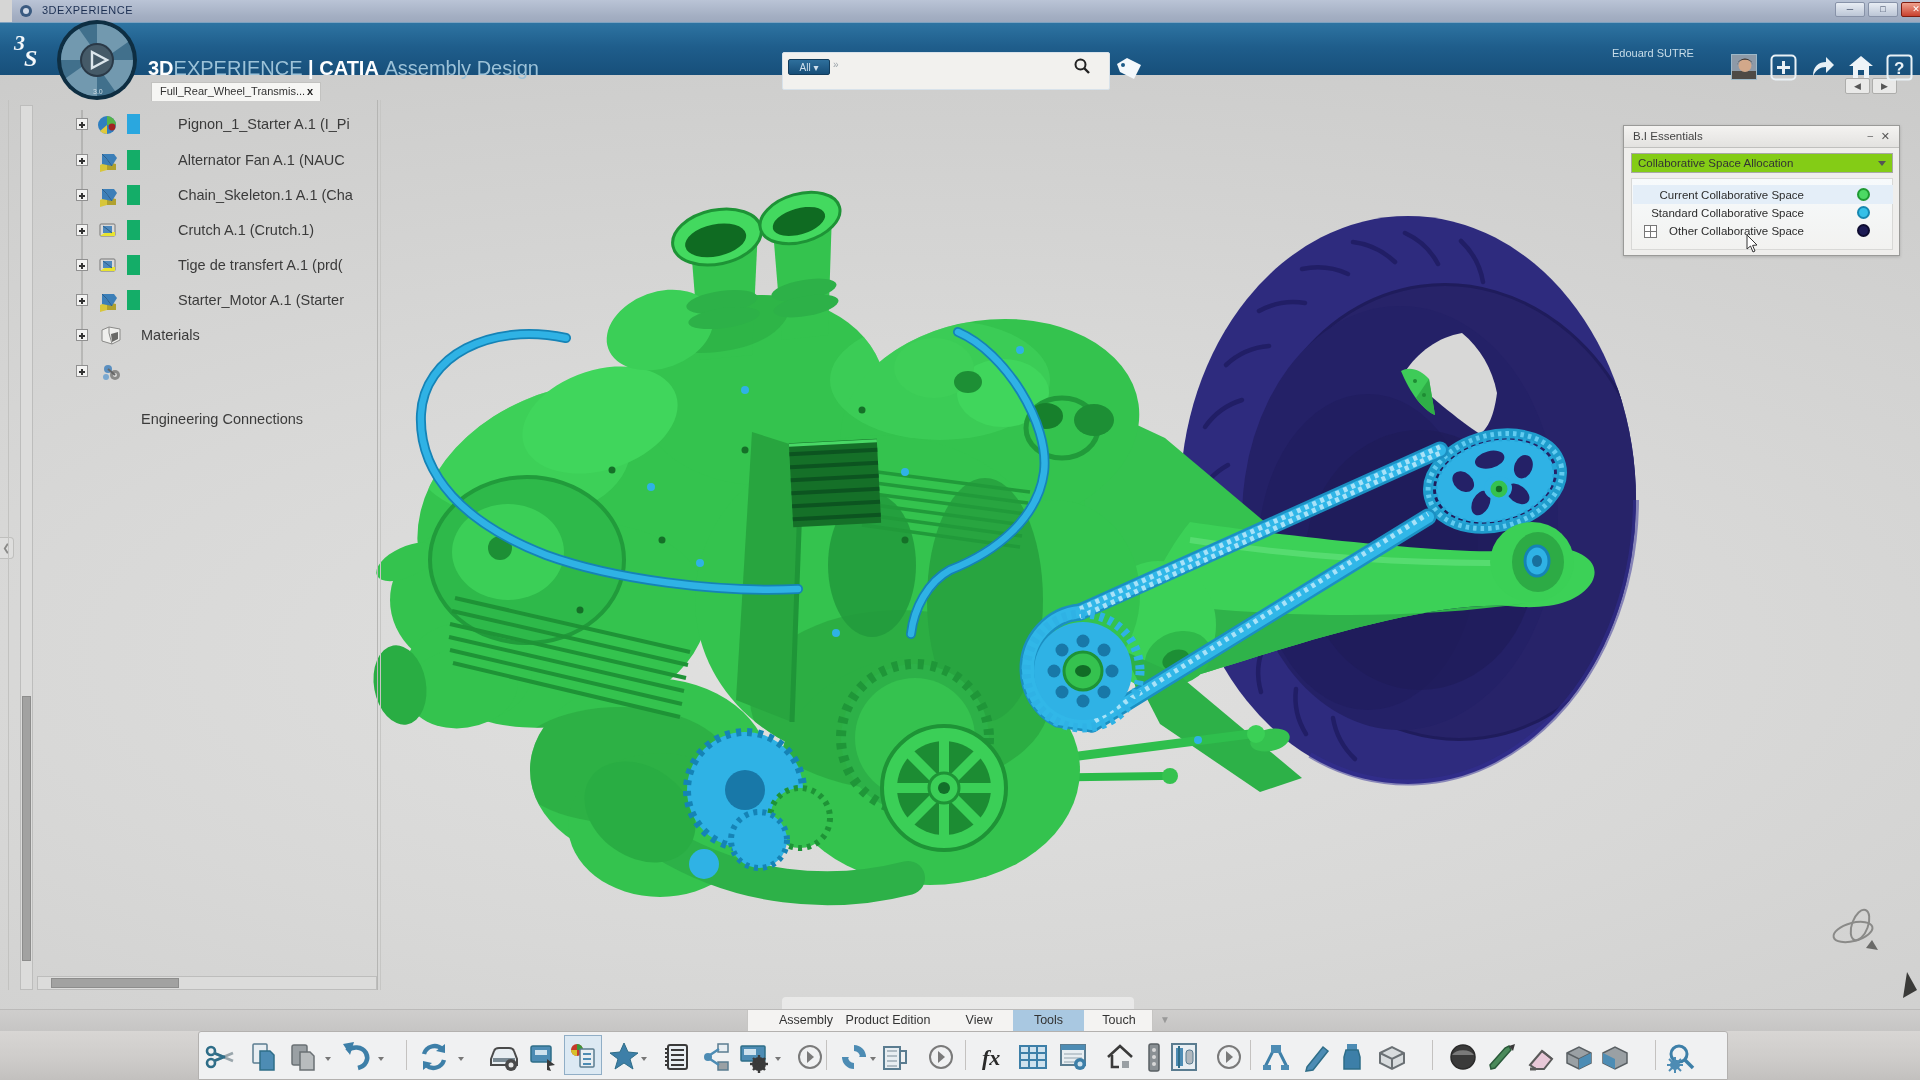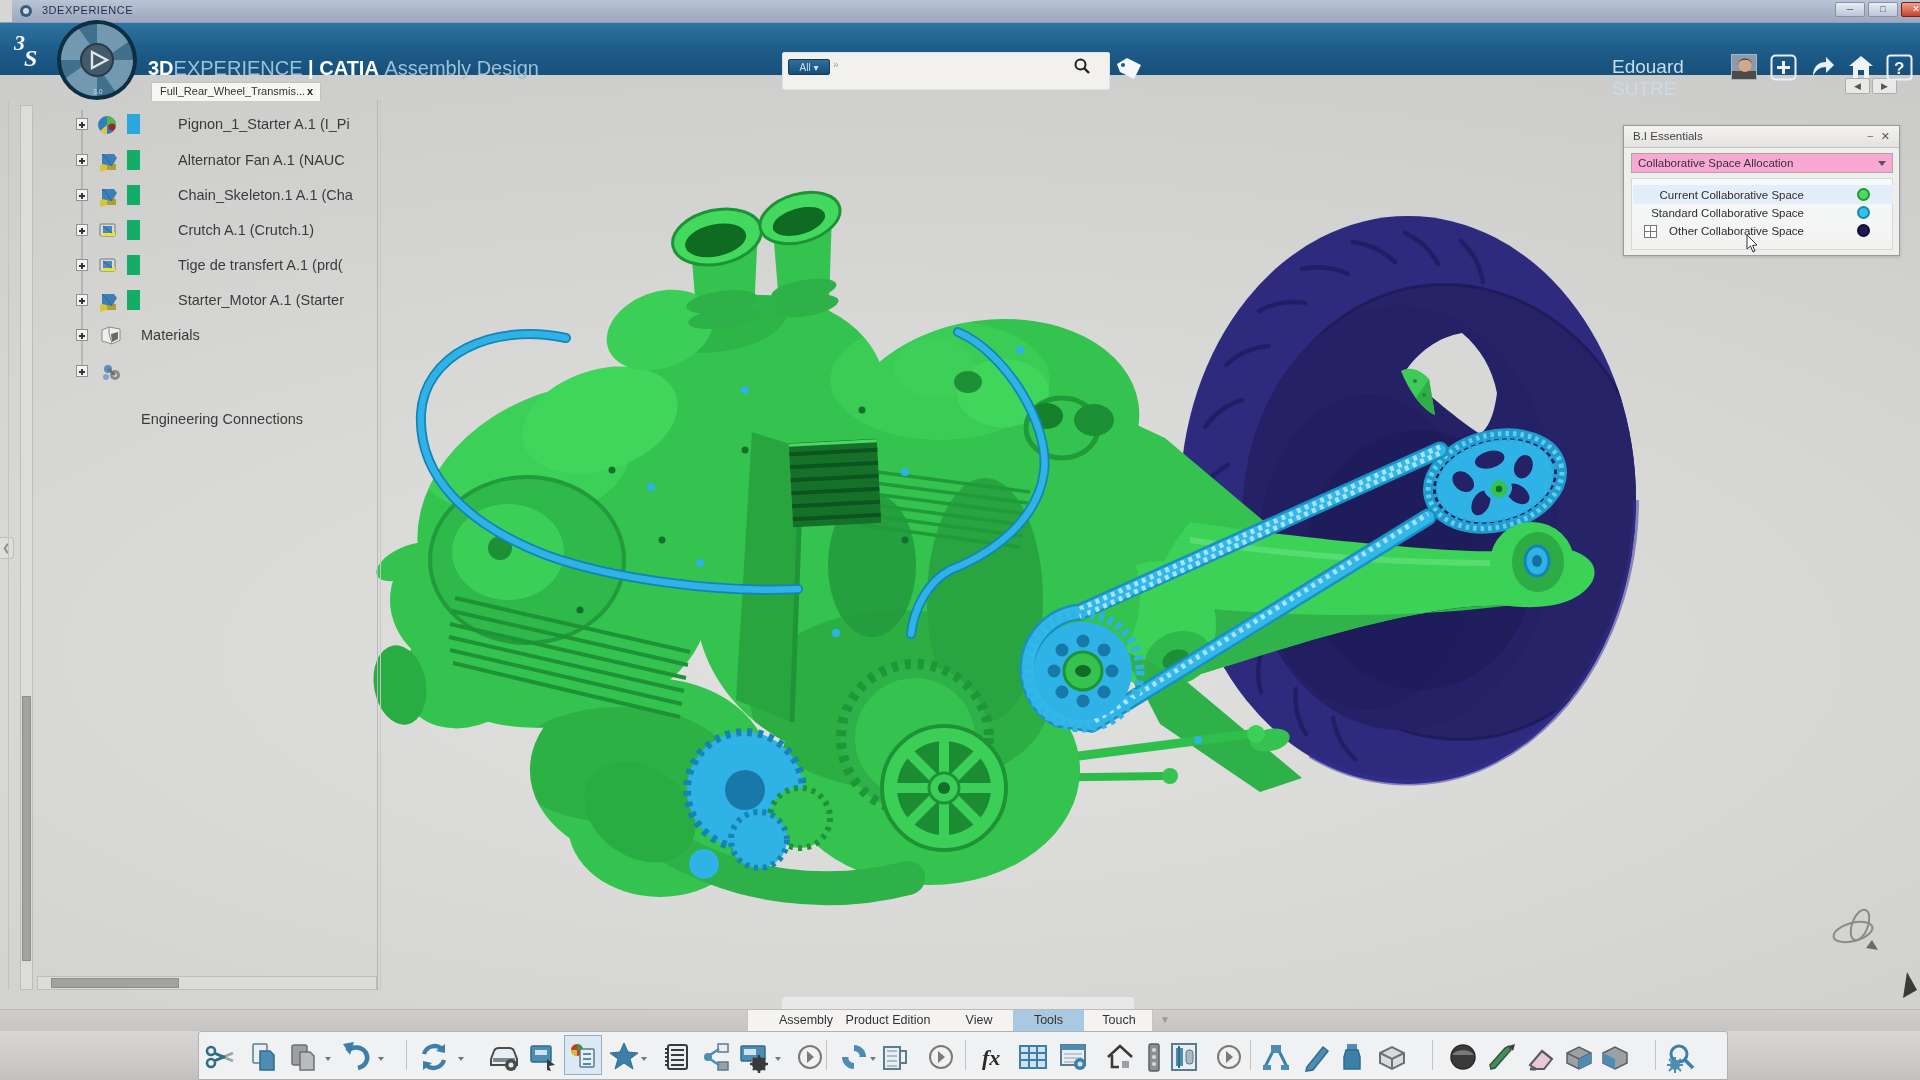--- a/index.html
+++ b/index.html
@@ -24,21 +24,21 @@
     background:linear-gradient(#2e74a2 0%, #1f5e8c 45%, #174f7a 100%);
     border-top:1px solid #7ea2c0; }
   #apptitle { position:absolute; left:148px; top:34px; font-size:20px; color:#c3d9e7; }
   #apptitle b { color:#fdfeff; font-weight:bold; }
   #apptitle .lt { color:#9cc2d8; }
   #searchbox { position:absolute; left:782px; top:29px; width:328px; height:38px;
     background:#f2f1ee; border:1px solid #d8e2ea; border-radius:2px; }
   #allbtn { position:absolute; left:5px; top:6px; width:42px; height:16px;
     background:linear-gradient(#2e6f9c,#174e78); border:1px solid #123c5c; border-radius:2px;
     color:#cfe0ec; font-size:10px; line-height:15px; text-align:center; }
-  #username { position:absolute; left:1612px; top:33px; width:118px; font-size:19px;
+  #username { position:absolute; left:1612px; top:24px; width:118px; font-size:11px;
     color:#c8dde9; }
   #avatar { position:absolute; left:1731px; top:31px; width:26px; height:26px;
     border:1px solid #9db8c8; background:#b8a38e; overflow:hidden; }
 
   
   #viewport { position:absolute; left:0; top:75px; width:1920px; height:935px;
     background:radial-gradient(130% 95% at 46% 62%, #e1e1e0 0%, #d8d8d7 35%, #cdcdcc 70%, #c3c3c2 100%); }
 
   
   #doctab { position:absolute; left:151px; top:7px; width:170px; height:19px;
@@ -79,21 +79,21 @@
 
   
   #bipanel { position:absolute; left:1623px; top:50px; width:277px; height:131px;
     background:#efeeec; border:1px solid #9a9a98; box-shadow:0 1px 3px rgba(0,0,0,0.18);
     font-size:11.5px; color:#333; }
   #bihead { position:absolute; left:0; top:0; width:100%; height:22px;
     background:linear-gradient(#f4f3f1,#e3e2e0); border-bottom:1px solid #c0c0be; }
   #bihead .t { position:absolute; left:9px; top:4px; font-size:11.5px; color:#444; }
   #bihead .m { position:absolute; right:26px; top:4px; color:#666; font-size:10px; }
   #bihead .x { position:absolute; right:9px; top:4px; color:#555; font-size:11px; }
-  #bicombo { position:absolute; left:7px; top:27px; width:262px; height:20px; background:#f9a8d4;
+  #bicombo { position:absolute; left:7px; top:27px; width:262px; height:20px; background:#84cc16;
     border:1px solid #a8a8a6; font-size:11.5px; color:#333; line-height:18px; padding-left:6px; }
   #bicombo .arr { position:absolute; right:6px; top:7px; width:0; height:0;
     border-left:4px solid transparent; border-right:4px solid transparent; border-top:5px solid #555; }
   #bilegend { position:absolute; left:7px; top:52px; width:262px; height:72px;
     background:linear-gradient(#f7fafc,#f2f2f0); border:1px solid #d8d8d6; }
   .birow { position:absolute; right:88px; width:220px; text-align:right; font-size:11.5px; color:#2c2c2c; }
   .bidot { position:absolute; right:22px; width:13px; height:13px; border-radius:50%; }
 
   
   #tabrow { position:absolute; left:0; top:1009px; width:1920px; height:22px;

